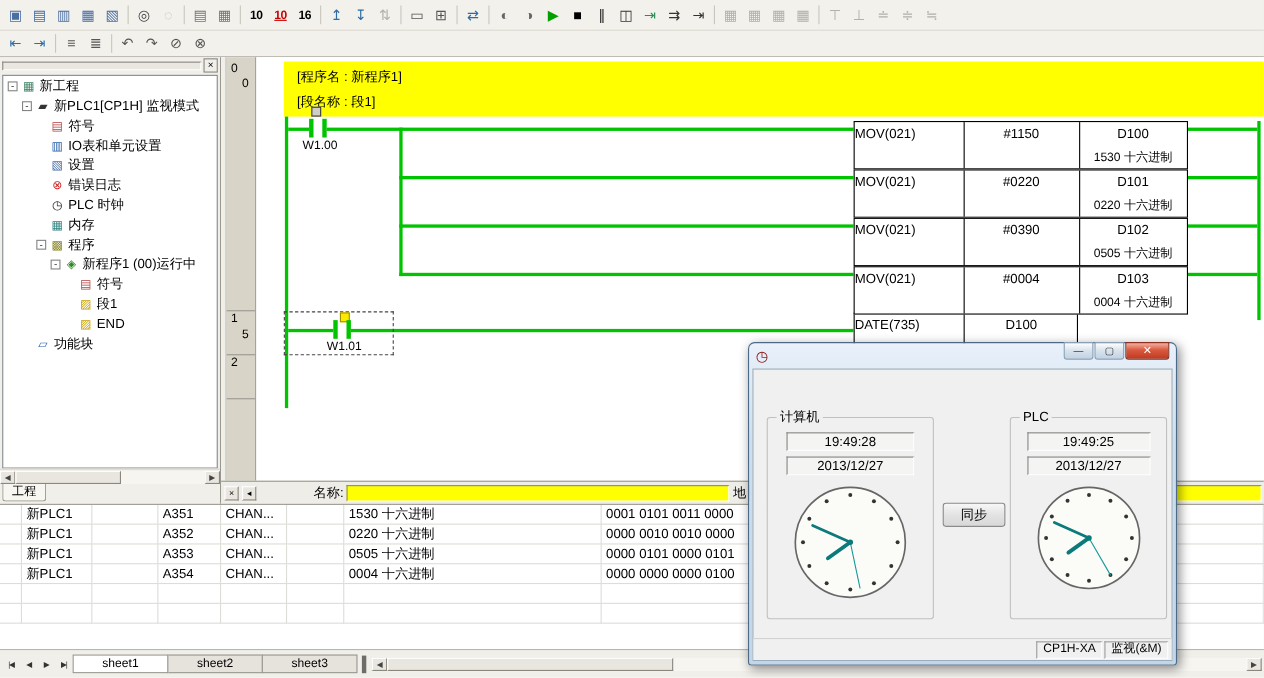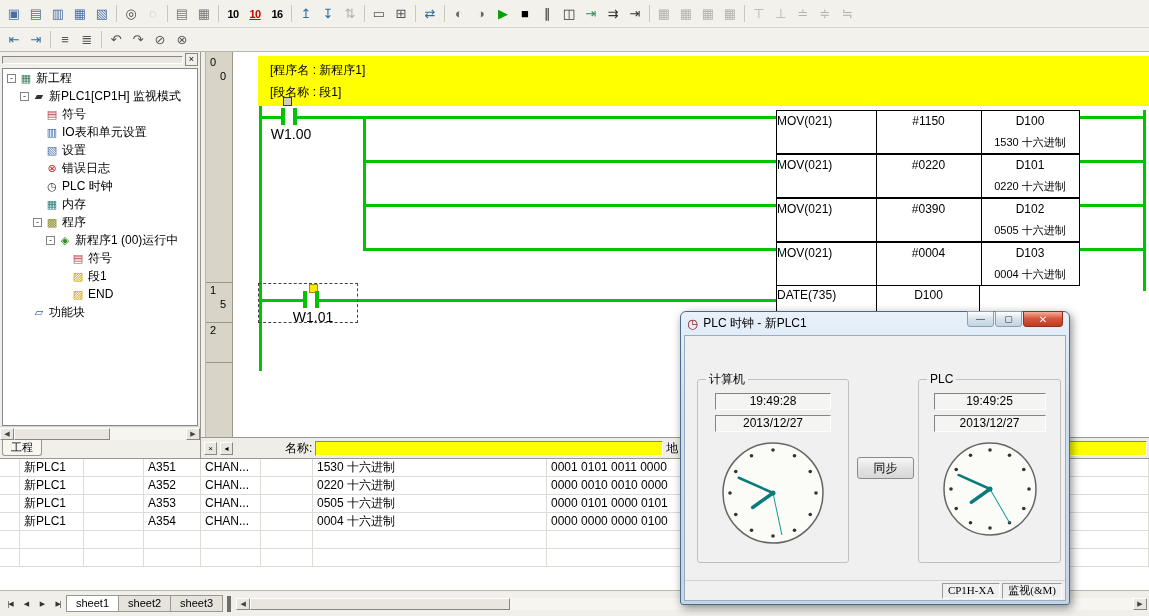--- a/index.html
+++ b/index.html
@@ -44,21 +44,21 @@
            border-right:1px solid #9a978f;font-size:11px;}
   .gnum{position:absolute;}
   .ghr{position:absolute;left:0;width:26px;height:1px;background:#9a978f;}
   .lcanvas{position:absolute;left:32px;top:0;right:0;bottom:0;background:#fff;overflow:hidden;}
   .lheader{position:absolute;left:25px;right:0;top:4px;height:50px;background:#ffff00;}
   .lh{position:absolute;left:12px;font-size:12px;}
   .gl{position:absolute;background:#00c400;}
   .contact{position:absolute;width:16px;height:17px;}
   .contact i{position:absolute;top:0;width:4px;height:100%;background:#00c400;}
   .contact .b1{left:0;} .contact .b2{right:0;}
-  .clabel{position:absolute;width:56px;text-align:center;font-size:14px;}
+  .clabel{position:absolute;width:56px;text-align:center;font-size:11px;}
   .ibox{position:absolute;left:543px;width:304px;height:44px;border:1px solid #000;background:#fff;}
   .iname{position:absolute;left:0;top:3px;width:99px;text-align:left;}
   .isrc{position:absolute;left:99px;top:3px;width:105px;text-align:center;}
   .idst{position:absolute;left:204px;top:3px;width:98px;text-align:center;}
   .ival{position:absolute;left:204px;top:24px;width:98px;text-align:center;font-size:11px;}
   .idiv1,.idiv2{position:absolute;top:0;width:1px;height:100%;background:#000;}
   .idiv1{left:99px;} .idiv2{left:204px;}
   .dbox{position:absolute;left:543px;top:232px;width:204px;height:44px;border:1px solid #000;background:#fff;}
   .selrect{position:absolute;left:25px;top:231px;width:100px;height:40px;border:1px dashed #444;}
   .marker-gray{position:absolute;left:50px;top:45px;width:9px;height:9px;background:#cfcdc6;border:1px solid #3b3b3b;}
@@ -79,21 +79,21 @@
   .whcell{border-right:1px solid #c6c3bb;border-bottom:1px solid #aeaba3;padding-left:4px;
           font-size:12px;line-height:17px;white-space:nowrap;overflow:hidden;flex:0 0 auto;}
   .wrow{display:flex;height:18px;}
   .wcell{border-right:1px solid #dedcd6;border-bottom:1px solid #dedcd6;padding-left:4px;
          font-size:12px;line-height:17px;white-space:nowrap;overflow:hidden;flex:0 0 auto;}
   
   #sheetbar{position:absolute;left:0;top:590px;width:1149px;height:26px;background:#f1efe9;
             border-top:1px solid #b9b6ae;display:flex;align-items:center;padding:0 2px;}
   .nav-btn{width:16px;height:15px;font-size:7px;display:flex;align-items:center;justify-content:center;
            color:#333;flex:0 0 auto;letter-spacing:-1px;}
-  .stab{height:17px;line-height:15px;padding:0 9px;font-size:11px;background:#e6e3dc;
+  .stab{height:17px;line-height:15px;padding:0 26px;font-size:11px;background:#e6e3dc;
         border:1px solid #9a978f;margin-right:-1px;flex:0 0 auto;}
   .sactive{background:#fff;position:relative;z-index:2;}
   .sheet-split{width:4px;height:16px;background:#6f6d67;margin:0 5px;flex:0 0 auto;}
   .hscroll{flex:1;display:flex;align-items:center;height:15px;}
   
   #clock-dialog{position:absolute;left:680px;top:311px;width:390px;height:294px;z-index:100;
                 border:1px solid #4c6a88;border-radius:6px 6px 3px 3px;
                 background:linear-gradient(180deg,#e9f1fa,#cddfee 30%,#c2d6e8);
                 box-shadow:2px 3px 10px rgba(0,0,0,.45);display:flex;flex-direction:column;}
   .dlg-title{height:23px;display:flex;align-items:center;padding:0 6px;gap:5px;position:relative;}
@@ -119,21 +119,21 @@
           border-color:#848484 #fdfdfd #fdfdfd #848484;text-align:center;font-size:12px;line-height:15px;}
   #grp-computer .cfield{width:116px;} #grp-plc .cfield{width:112px;}
   .cfield.time{margin-top:13px;} .cfield.date{margin-top:5px;}
   .clocksvg{display:block;margin:7px auto 0;}
   #sync-btn{position:absolute;left:172px;top:90px;width:57px;height:22px;
             background:linear-gradient(#f7f7f7,#e3e3e3 50%,#d8d8d8);border:1px solid #8a8a8a;
             border-radius:3px;font-size:12px;display:flex;align-items:center;justify-content:center;}
   .dlg-status{height:20px;border-top:1px solid #d2d2d2;background:#f0f0f0;display:flex;
               justify-content:flex-end;align-items:center;gap:2px;padding:0 3px;}
   .scell{height:16px;line-height:13px;padding:0 5px;font-size:11px;border:1px solid;
-         border-color:#9b9b9b #fdfdfd #fdfdfd #9b9b9b;font-family:Liberation Serif, serif;}
+         border-color:#9b9b9b #fdfdfd #fdfdfd #9b9b9b;}
 </style>
 </head>
 <body>
 
 <div id="toolbar1">
     <div class="tbtn" style="color: rgb(74, 111, 165);">▣</div>
     <div class="tbtn" style="color: rgb(74, 111, 165);">▤</div>
     <div class="tbtn" style="color: rgb(74, 111, 165);">▥</div>
     <div class="tbtn" style="color: rgb(74, 111, 165);">▦</div>
     <div class="tbtn" style="color: rgb(74, 111, 165);">▧</div>
@@ -458,21 +458,20 @@
     <div class="scroll-track">
       <div class="scroll-thumb" style="left:0;width:260px;"></div>
     </div>
     <div class="scroll-btn">▶</div>
   </div>
 </div>
 
 <div id="clock-dialog">
   <div class="dlg-title">
     <span class="dlg-icon">◷</span>
-    <span class="dlg-title-text">PLC 时钟 - 新PLC1</span>
     <span class="winbtns">
       <span class="wbtn">—</span>
       <span class="wbtn">▢</span>
       <span class="wbtn wbtn-close">✕</span>
     </span>
   </div>
   <div class="dlg-frame">
     <div class="dlg-content">
       <div class="grp" id="grp-computer">
         <span class="grp-label">计算机</span>

